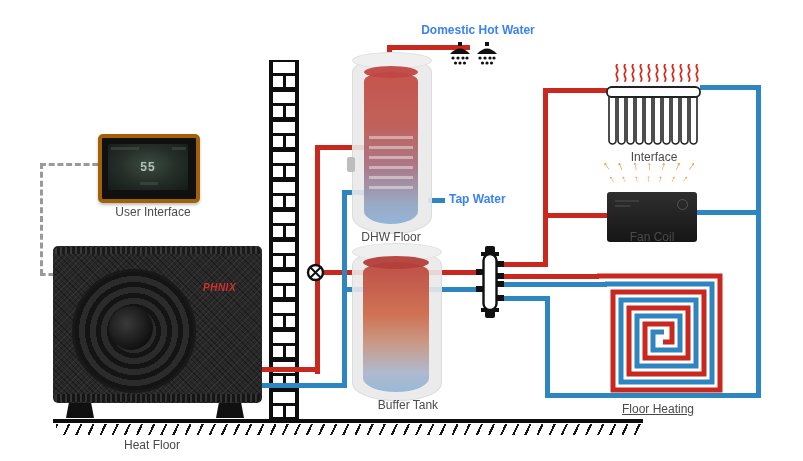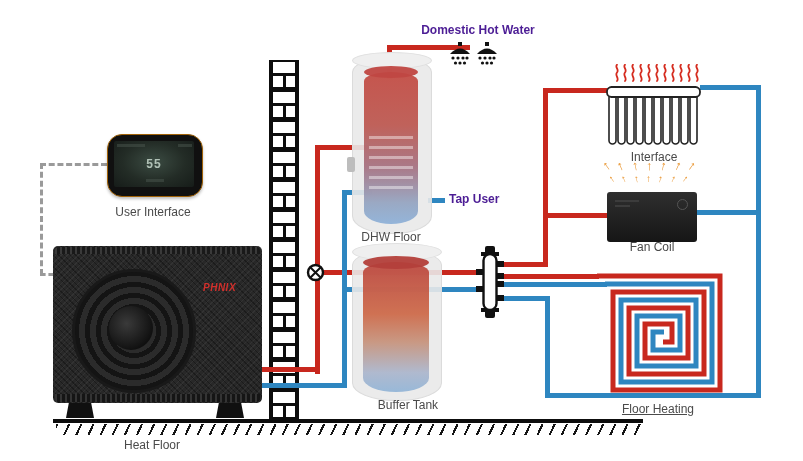--- a/index.html
+++ b/index.html
@@ -12,33 +12,33 @@
   html,body{margin:0;padding:0;background:#fff;}
   #canvas{
     position:relative;width:803px;height:461px;background:#fff;overflow:hidden;
     font-family:"Liberation Sans","DejaVu Sans",sans-serif;
   }
   .abs{position:absolute;}
   .pipe{position:absolute;}
   .pipe.hot{background:var(--hot);}
   .pipe.cold{background:var(--cold);}
   .lbl{position:absolute;color:var(--label);font-size:12px;text-align:center;}
-  .lbl.strong{color:#4c1d95;font-weight:700;}
+  .lbl.strong{color:#3b82f6;font-weight:700;}
   
   .title-row{position:absolute;left:57px;top:33px;display:flex;align-items:center;gap:9px;}
   .bullet{width:13px;height:13px;border:2.5px solid var(--accent);border-radius:50%;
     display:flex;align-items:center;justify-content:center;}
   .bullet .dot{width:7px;height:7px;background:var(--accent);border-radius:50%;}
   .title-text{color:var(--accent);font-size:19px;font-weight:600;letter-spacing:.3px;}
   
   .dash-h{position:absolute;border-top:3px dashed #9A9A9A;}
   .dash-v{position:absolute;border-left:3px dashed #9A9A9A;}
   
-  .tablet{position:absolute;left:107px;top:134px;width:94px;height:61px;background:#101010;
-    border-radius:15px;border:1px solid #a16207;box-shadow:0 2px 3px rgba(0,0,0,.25);}
+  .tablet{position:absolute;left:98px;top:134px;width:94px;height:61px;background:#101010;
+    border-radius:5px;border:4px solid #a16207;box-shadow:0 2px 3px rgba(0,0,0,.25);}
   .tablet .screen{position:absolute;left:6px;top:6px;width:80px;height:46px;border-radius:2px;
     background:radial-gradient(ellipse at 50% 45%,#3B4B42 0%,#232C26 55%,#161C19 100%);
     display:flex;align-items:center;justify-content:center;}
   .tablet .screen .val{color:#CFE0D4;opacity:.8;font-size:12px;font-weight:700;letter-spacing:1px;}
   .tablet .bar{position:absolute;background:#4A554E;opacity:.5;}
   
   .hp{position:absolute;left:53px;top:246px;width:209px;height:157px;border-radius:5px;
     background:
       repeating-linear-gradient(135deg,rgba(255,255,255,.05) 0 1px,transparent 1px 4px),
       repeating-linear-gradient(45deg,rgba(0,0,0,.32) 0 1px,transparent 1px 4px),
@@ -256,18 +256,18 @@
   </svg>
 
   <div class="ground-line"></div>
   <div class="ground-hatch"></div>
 
   <div class="lbl" style="left:105px;top:205px;width:96px;">User Interface</div>
   <div class="lbl" style="left:104px;top:438px;width:96px;">Heat Floor</div>
   <div class="lbl" style="left:343px;top:230px;width:96px;">DHW Floor</div>
   <div class="lbl" style="left:360px;top:398px;width:96px;">Buffer Tank</div>
   <div class="lbl" style="left:606px;top:150px;width:96px;">Interface</div>
-  <div class="lbl" style="left:604px;top:240px;width:96px;">Fan Coil</div>
+  <div class="lbl" style="left:604px;top:230px;width:96px;">Fan Coil</div>
   <div class="lbl" style="left:598px;top:402px;width:120px;text-decoration:underline;">Floor Heating</div>
   <div class="lbl strong" style="left:398px;top:23px;width:160px;">Domestic Hot Water</div>
-  <div class="lbl strong" style="left:449px;top:192px;width:70px;text-align:left;">Tap User</div>
+  <div class="lbl strong" style="left:449px;top:192px;width:70px;text-align:left;">Tap Water</div>
 
 </div>
 
 </body></html>

